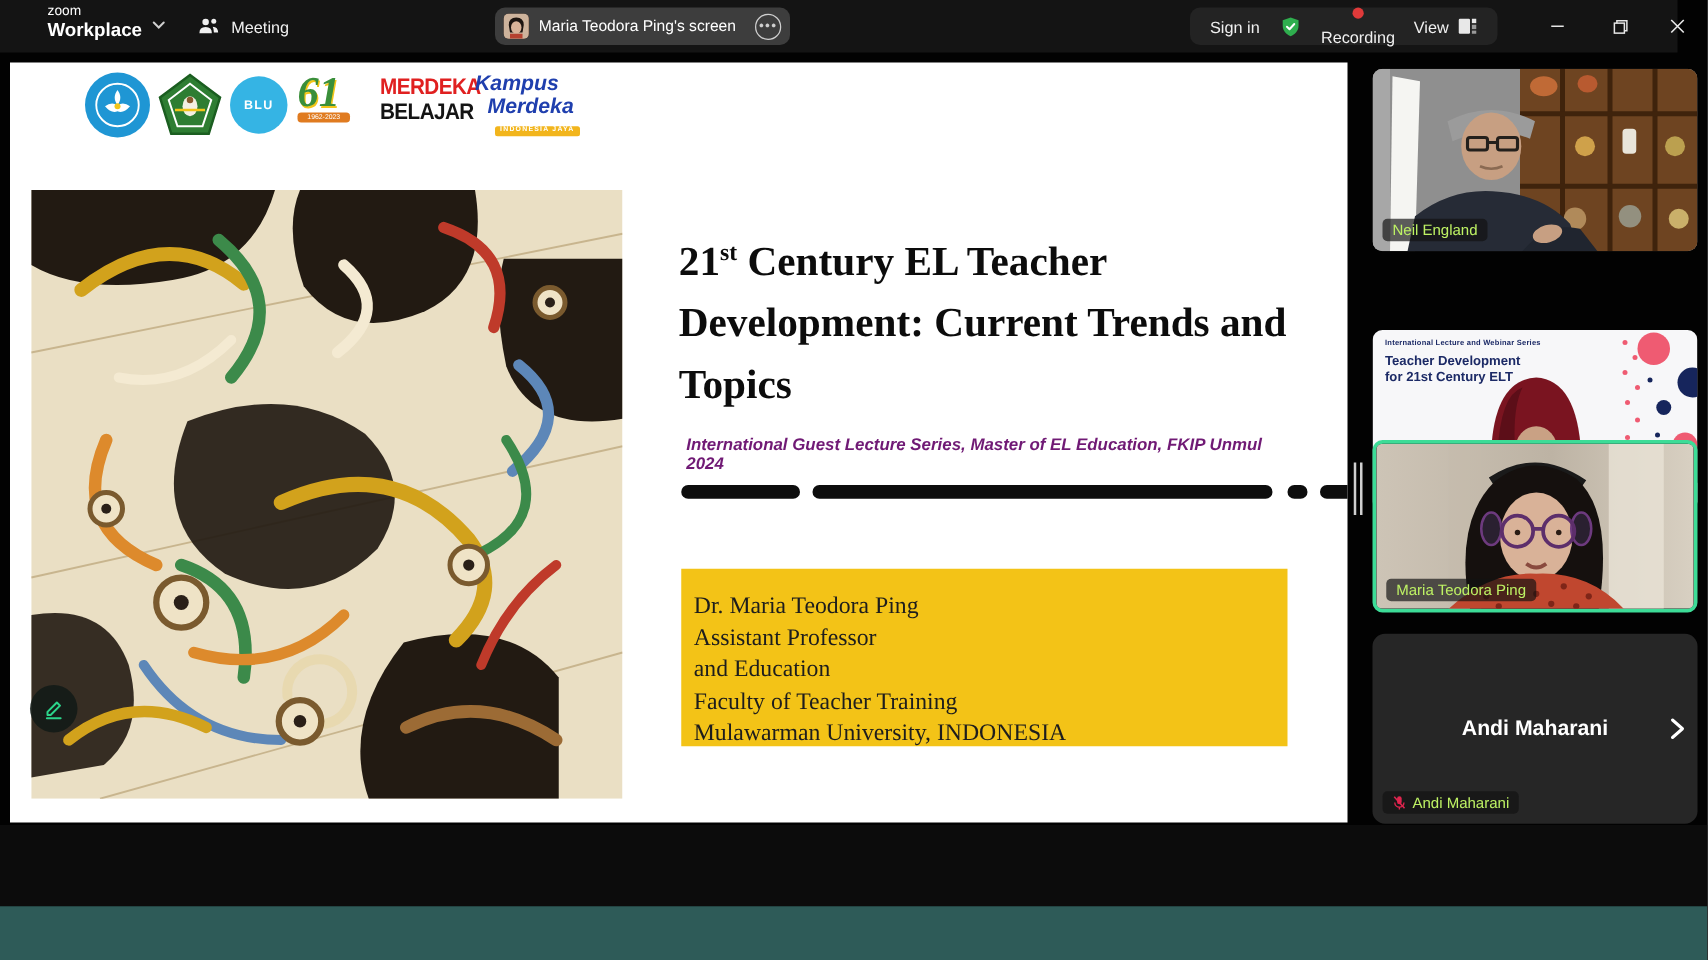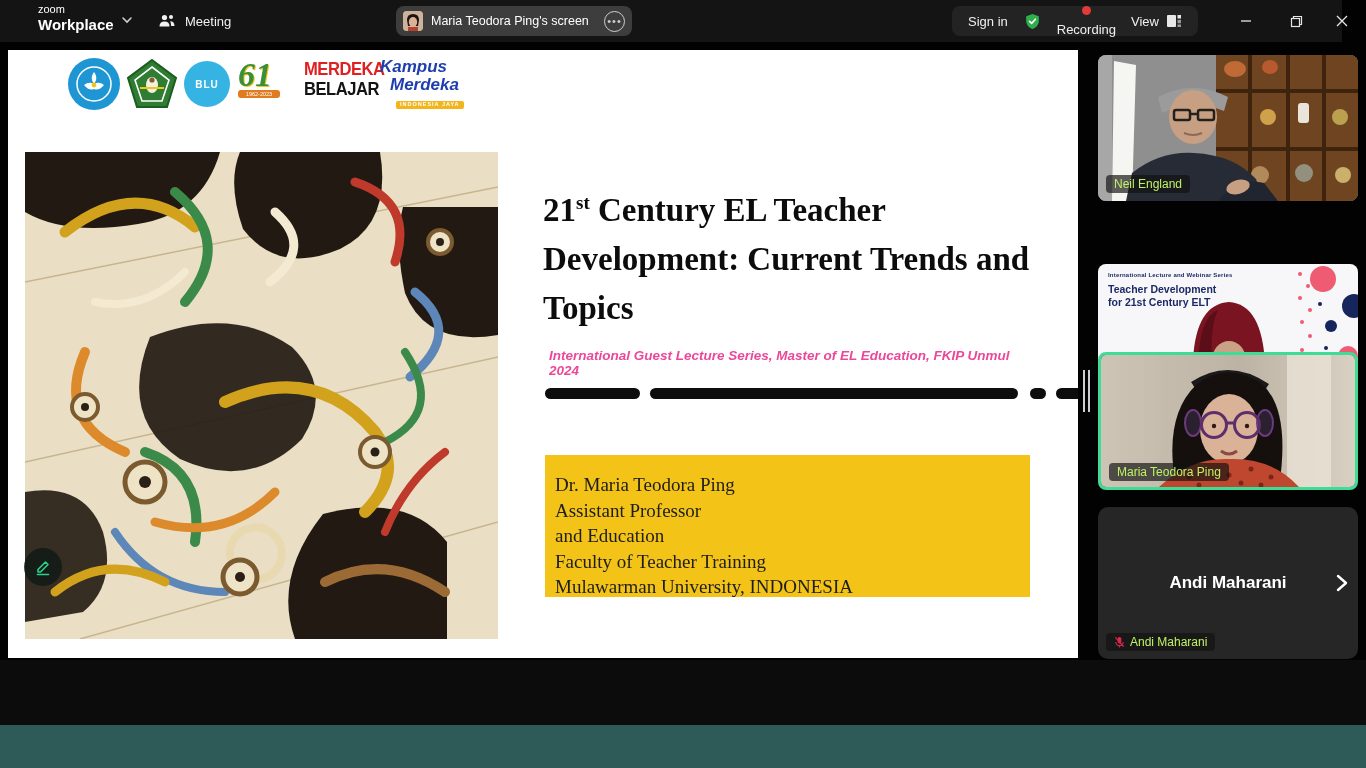--- a/index.html
+++ b/index.html
@@ -23,21 +23,21 @@
                padding:0 16px;gap:15px;color:#f0f0f0;font-size:13px;}
   .rec-dot{width:9px;height:9px;border-radius:50%;background:#e03a3a;}
   .win-btn{top:8px;width:28px;height:26px;display:flex;align-items:center;justify-content:center;color:#e6e6e6;}
   
   .slide{left:8px;top:50px;width:1070px;height:608px;background:#fff;overflow:hidden;}
   .logo-row-item{top:8px;}
   .logo-circle{border-radius:50%;display:flex;align-items:center;justify-content:center;}
   .slide-title{left:535px;top:128px;width:492px;color:#0c0c0c;font-family:"Liberation Serif",serif;
                font-weight:700;font-size:33px;line-height:49px;}
   .slide-title sup{font-size:19px;}
-  .slide-subtitle{left:541px;top:298px;width:480px;color:#ec4899;font-style:italic;font-weight:600;font-size:13.5px;}
+  .slide-subtitle{left:541px;top:298px;width:480px;color:#701a75;font-style:italic;font-weight:600;font-size:13.5px;}
   .dash{top:338px;height:11px;border-radius:6px;background:#0d0d0d;}
   .speaker-box{left:537px;top:405px;width:485px;height:142px;box-sizing:border-box;padding:17px 10px;
                font-family:"Liberation Serif",serif;font-size:19px;line-height:25.6px;color:#1d1d1d;}
   .pencil-btn{left:16px;top:498px;width:38px;height:38px;border-radius:50%;background:rgba(16,26,22,.85);
               display:flex;align-items:center;justify-content:center;}
   
   .tile{left:1098px;width:260px;background:#242424;border-radius:8px;overflow:hidden;}
   .nametag{position:absolute;left:8px;bottom:8px;background:rgba(18,18,18,.68);border-radius:4px;
            padding:2px 8px;color:#bef264;font-size:12px;display:flex;align-items:center;gap:5px;white-space:nowrap;}
   .tile3{border:3px solid #3ddc97;box-sizing:border-box;text-align:right;}

